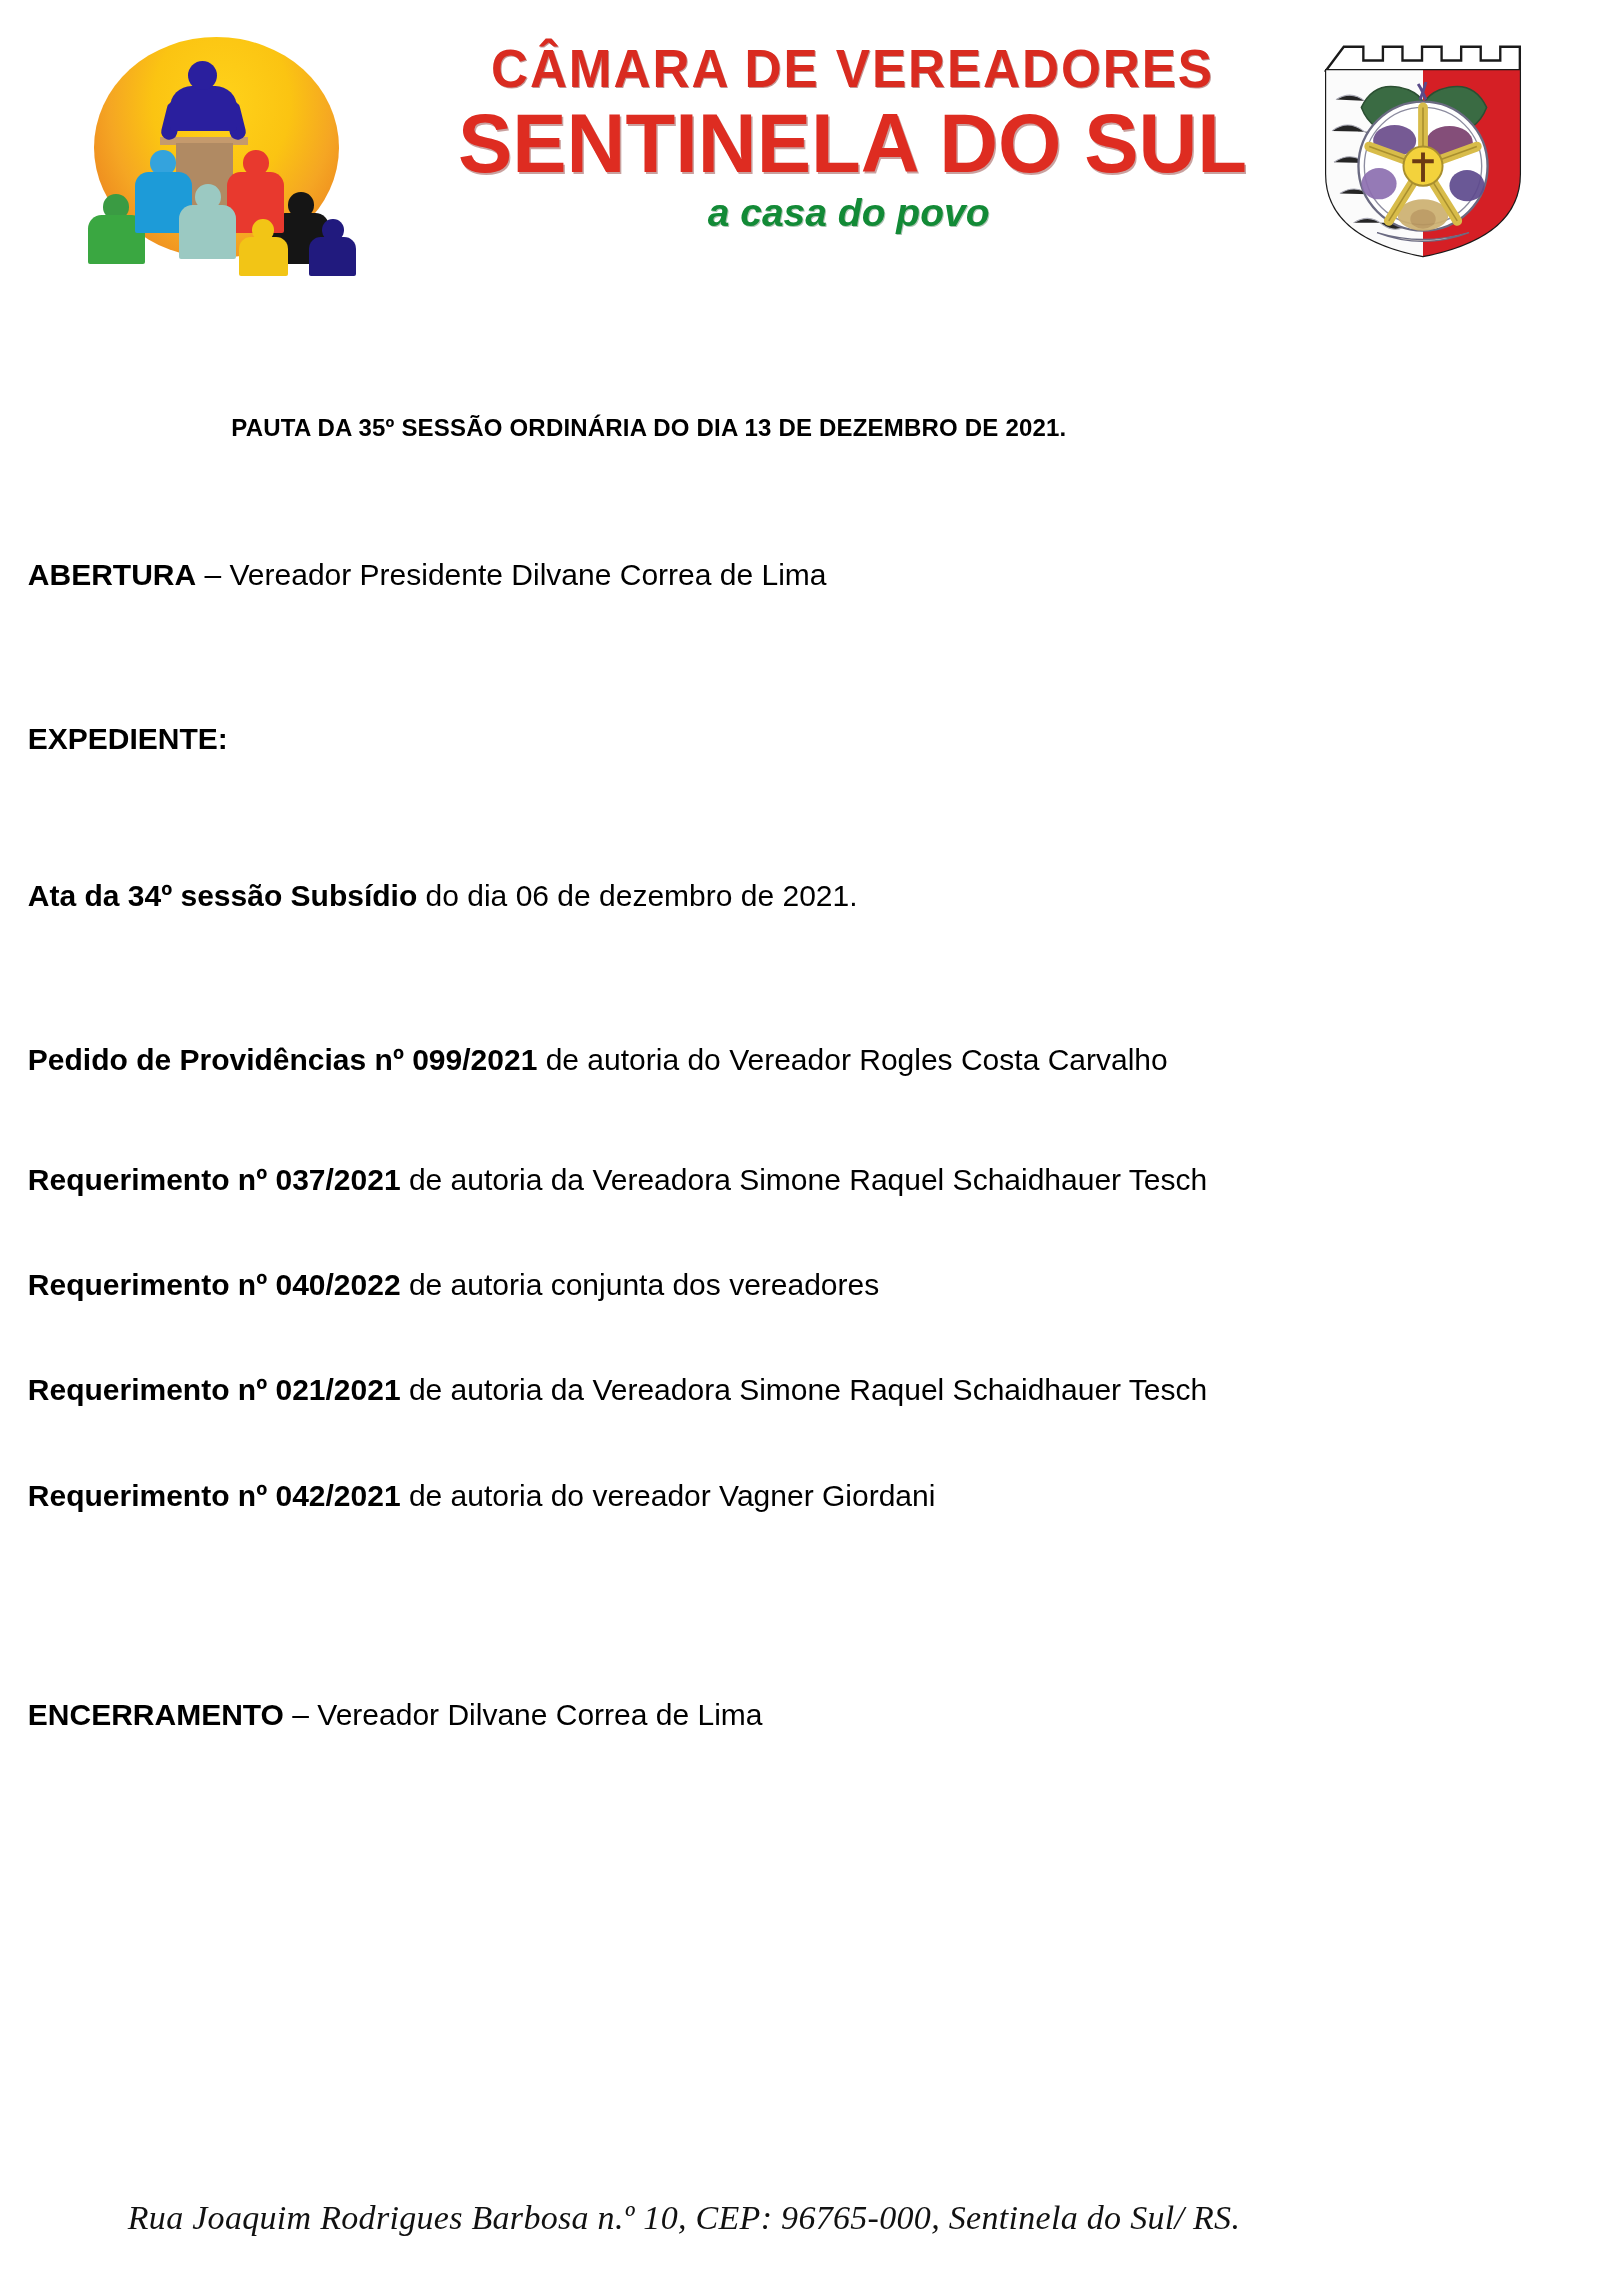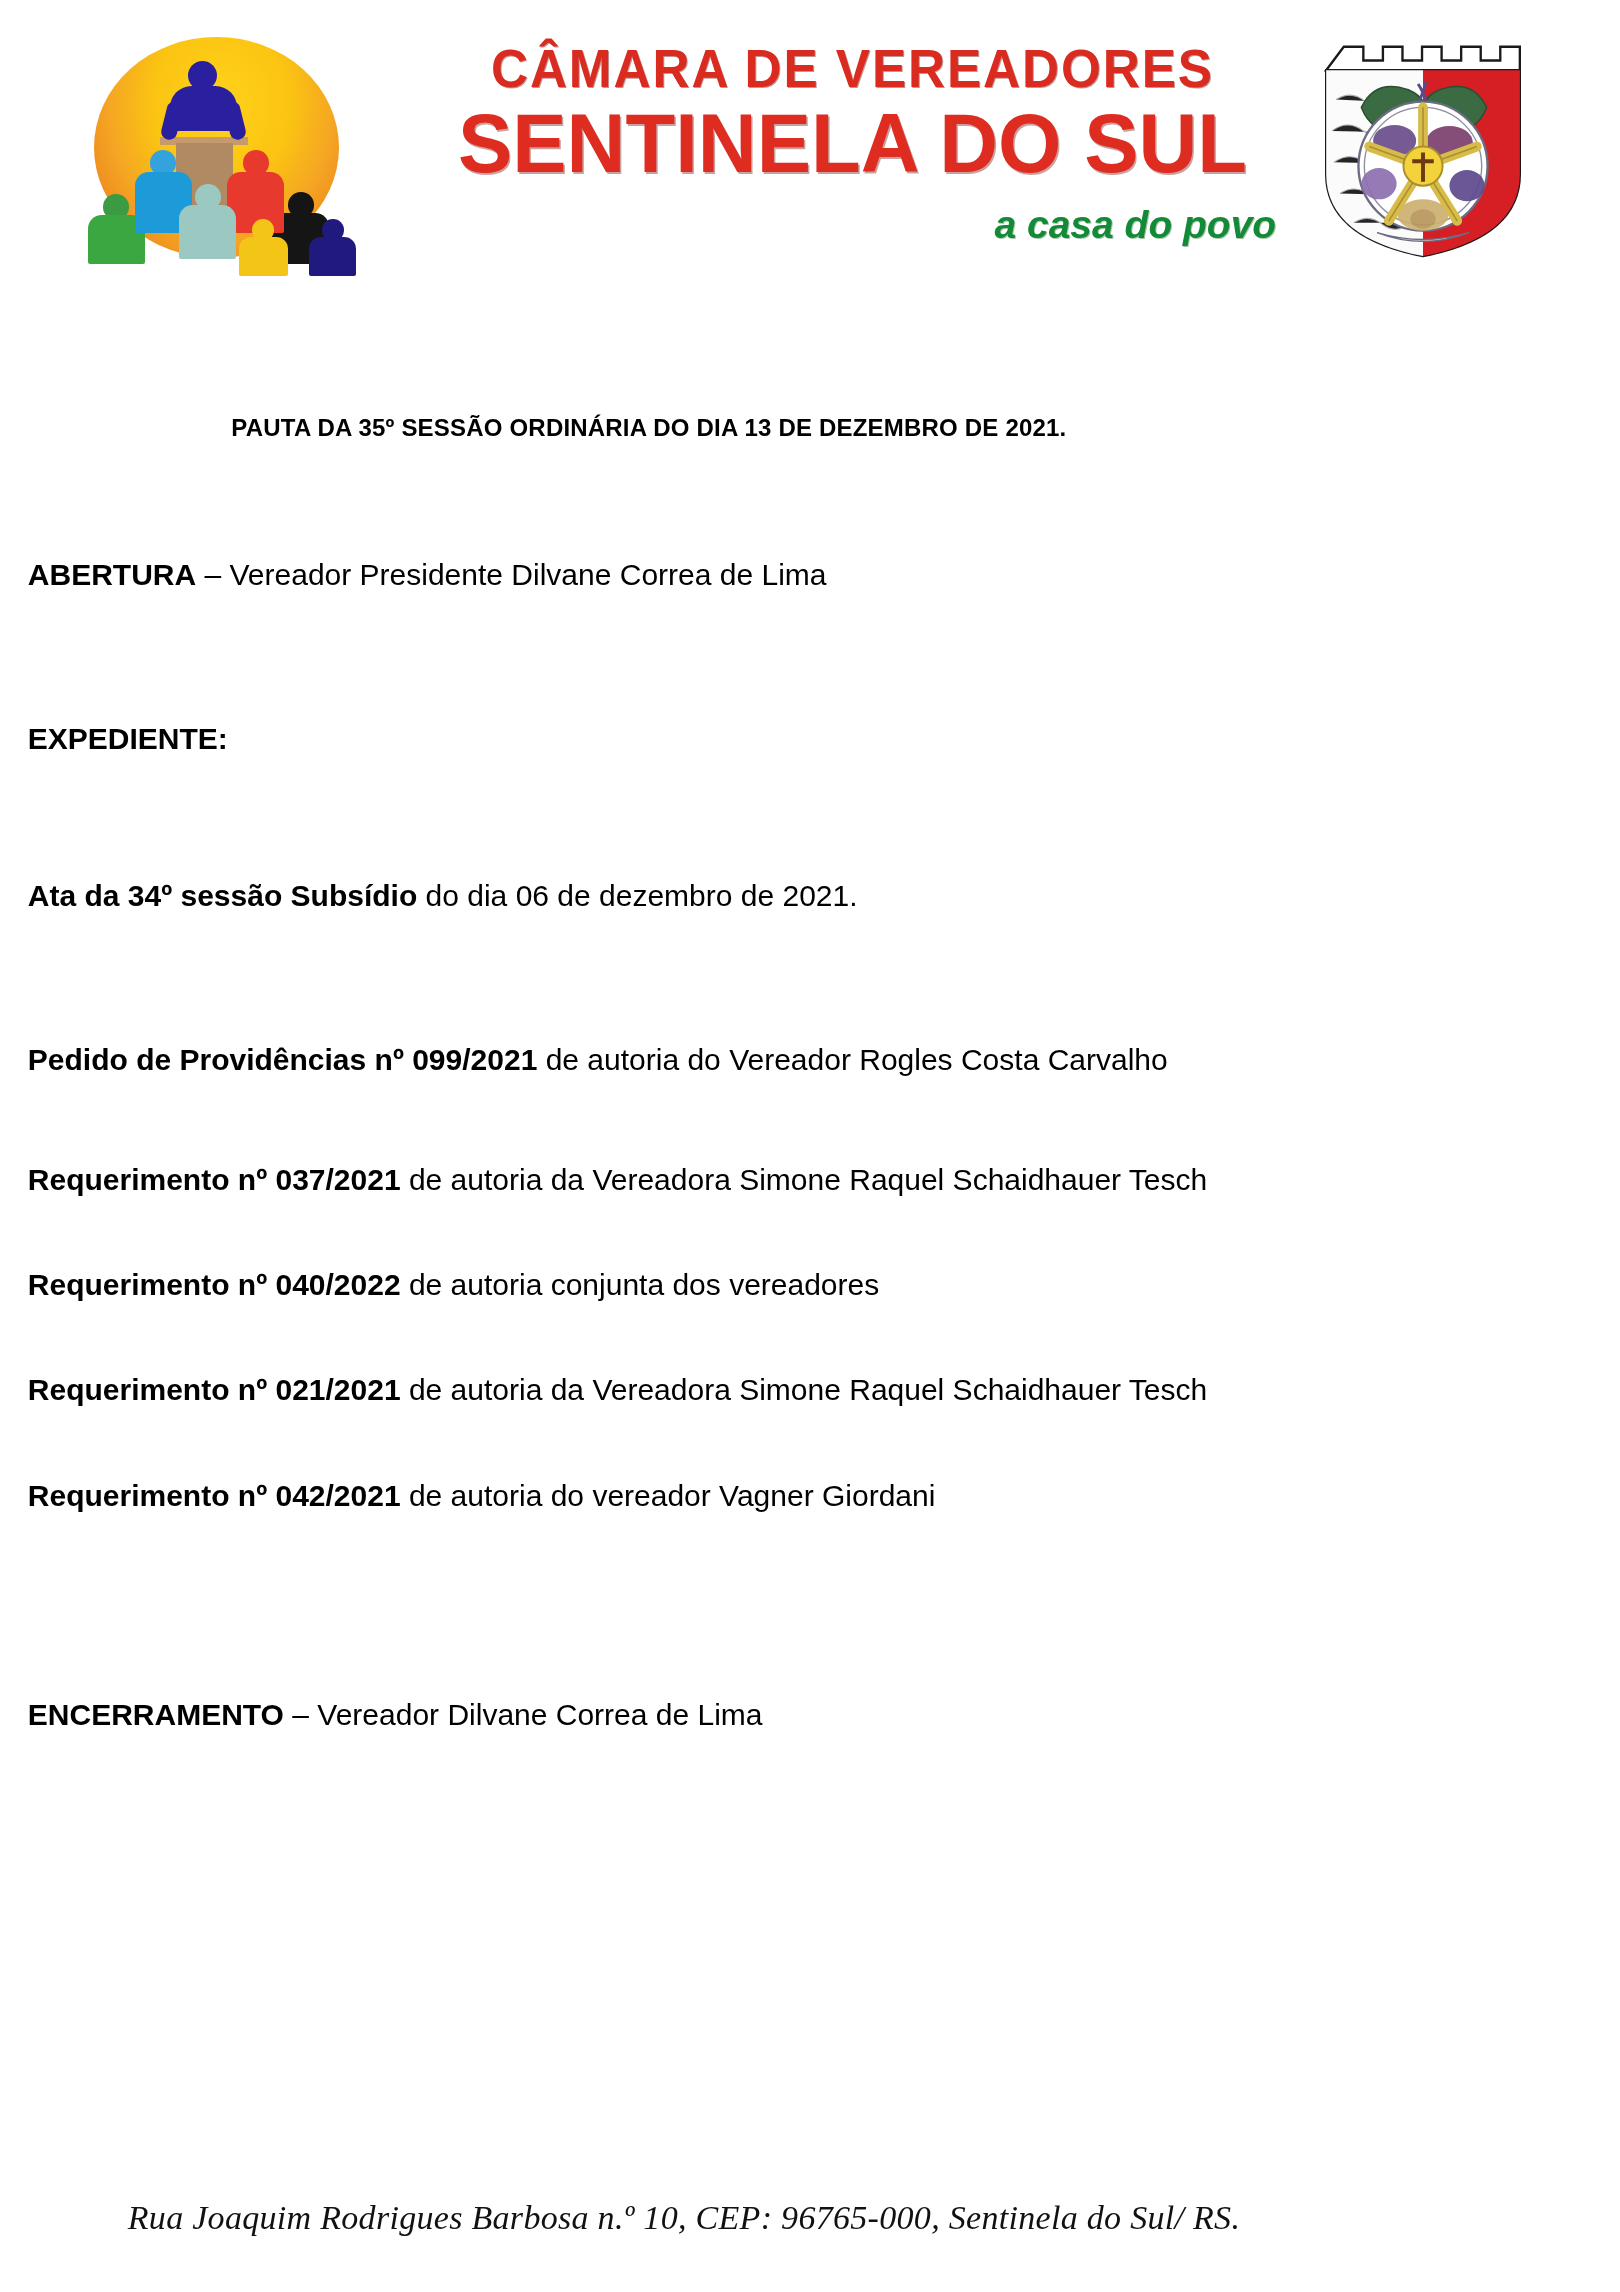--- a/index.html
+++ b/index.html
@@ -91,22 +91,22 @@
     white-space: nowrap;
     margin-top: 5.9px;
     text-shadow: 1.5px 1.5px 0 rgba(120,20,15,.40);
   }
   .brand-slogan {
     font-family: "Liberation Sans", sans-serif;
     font-weight: bold;
     font-style: italic;
     font-size: 39px;
     color: #128a36;
-    margin-top: 16px;
-    text-align: right;
+    margin-top: 4px;
+    text-align: center;
     padding-right: 7.8px;
     white-space: nowrap;
     text-shadow: 1px 1px 0 rgba(10,80,30,.35);
   }
 
   
   .coat {
     position: absolute;
     left: 1318px;
     top: 37px;

